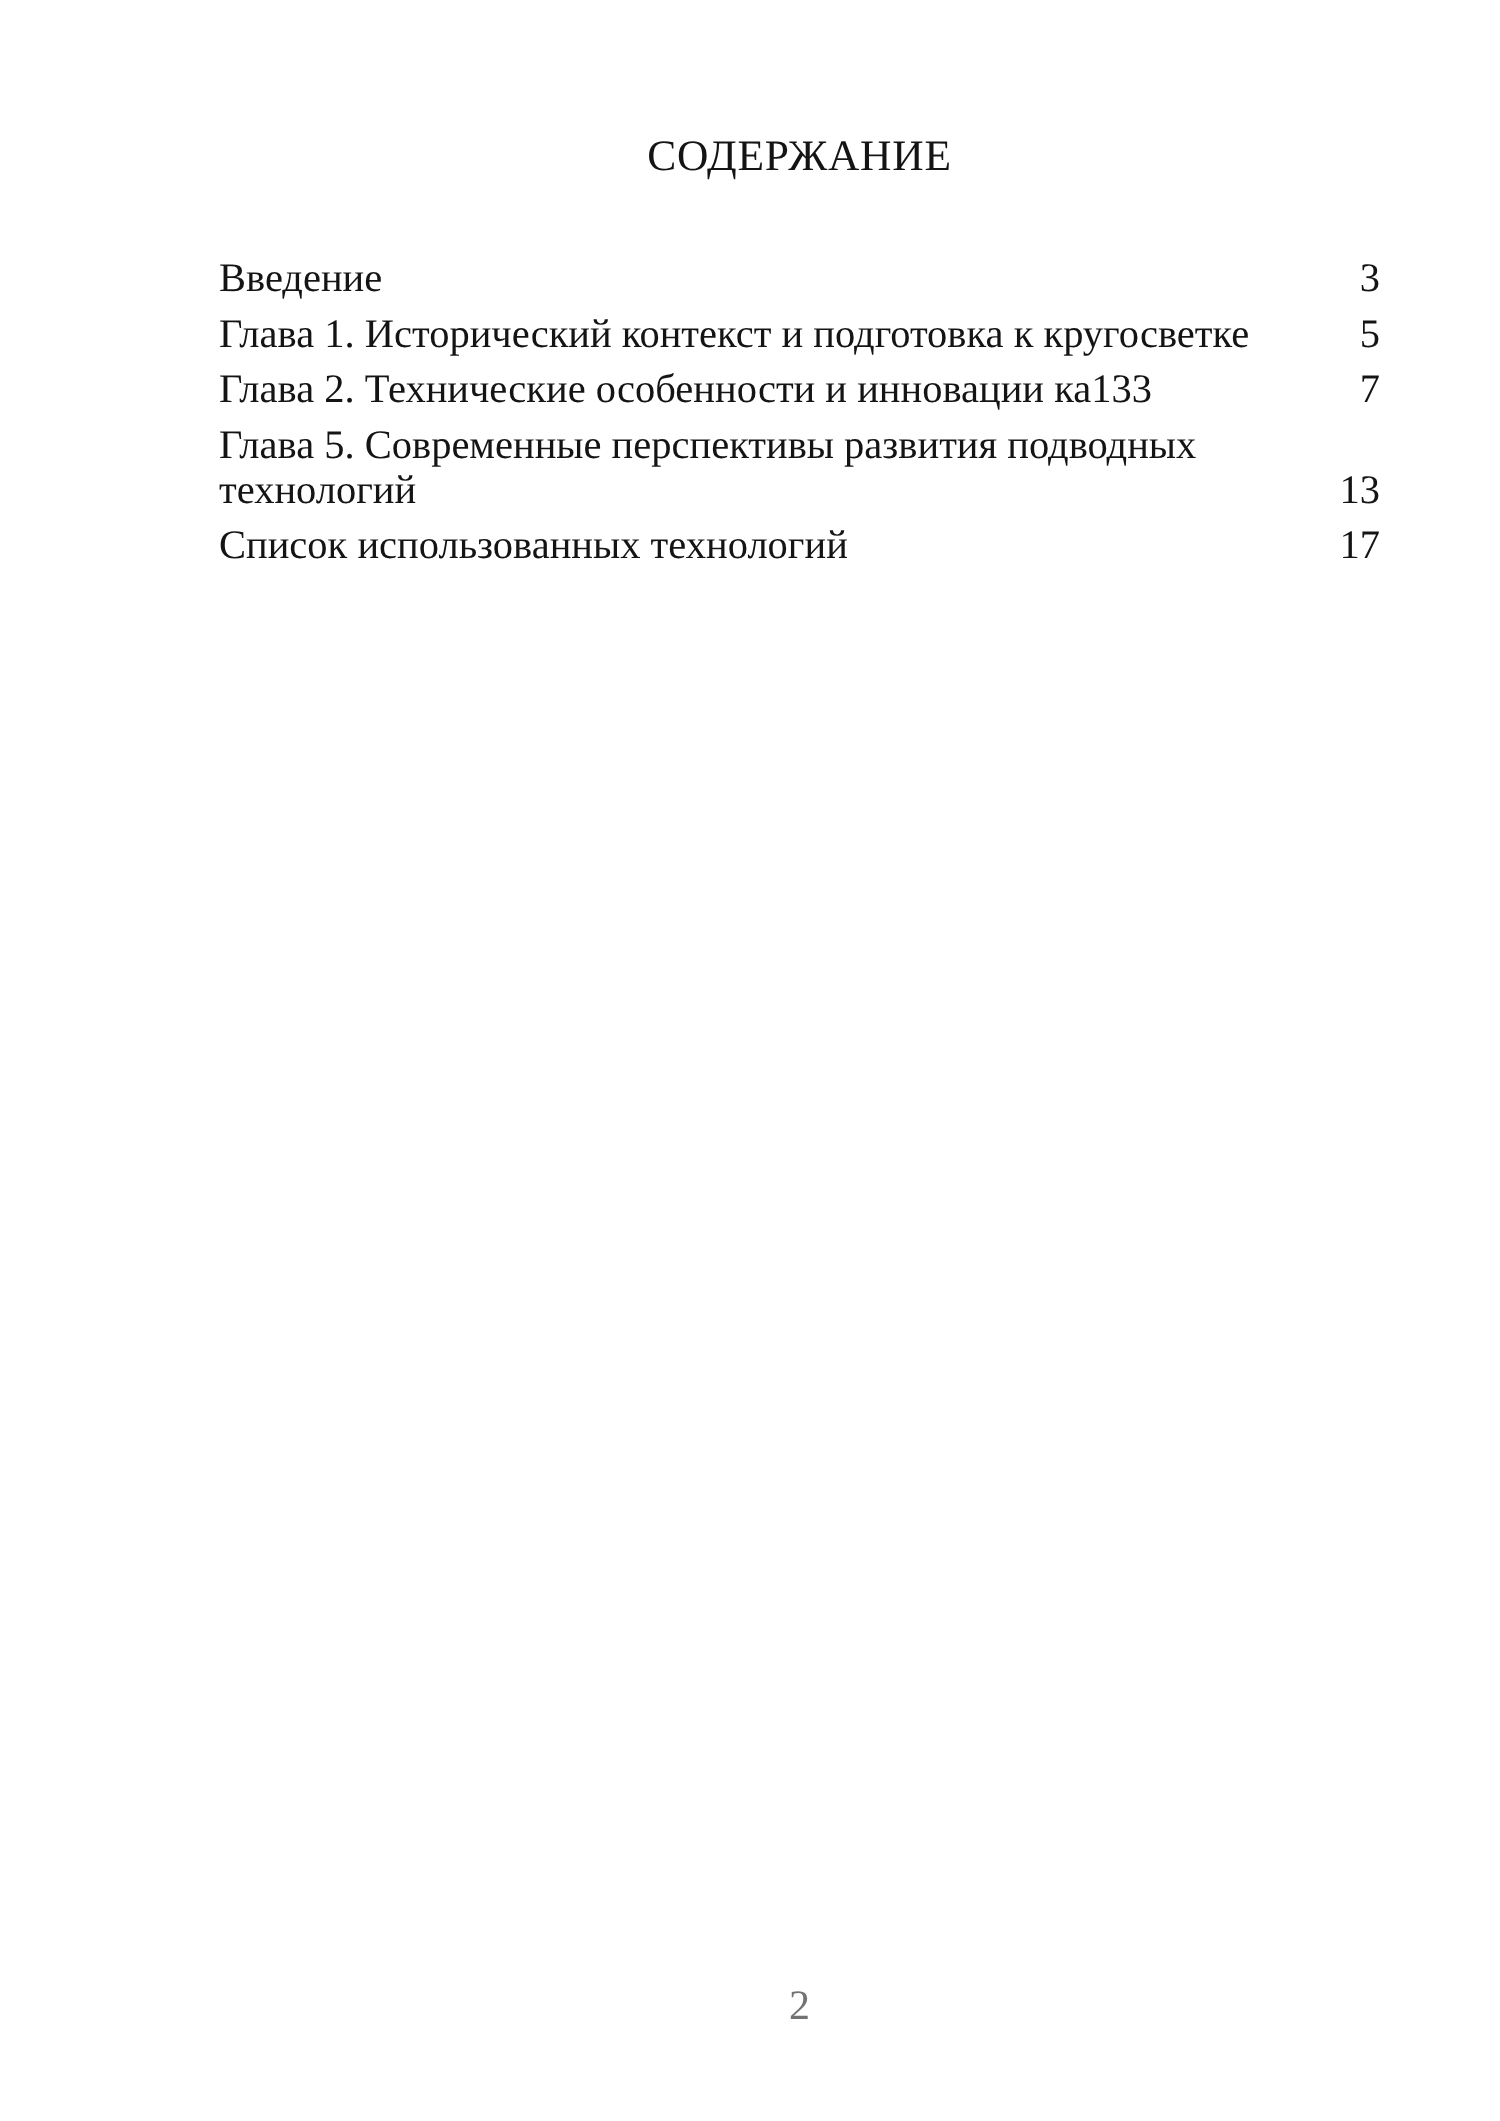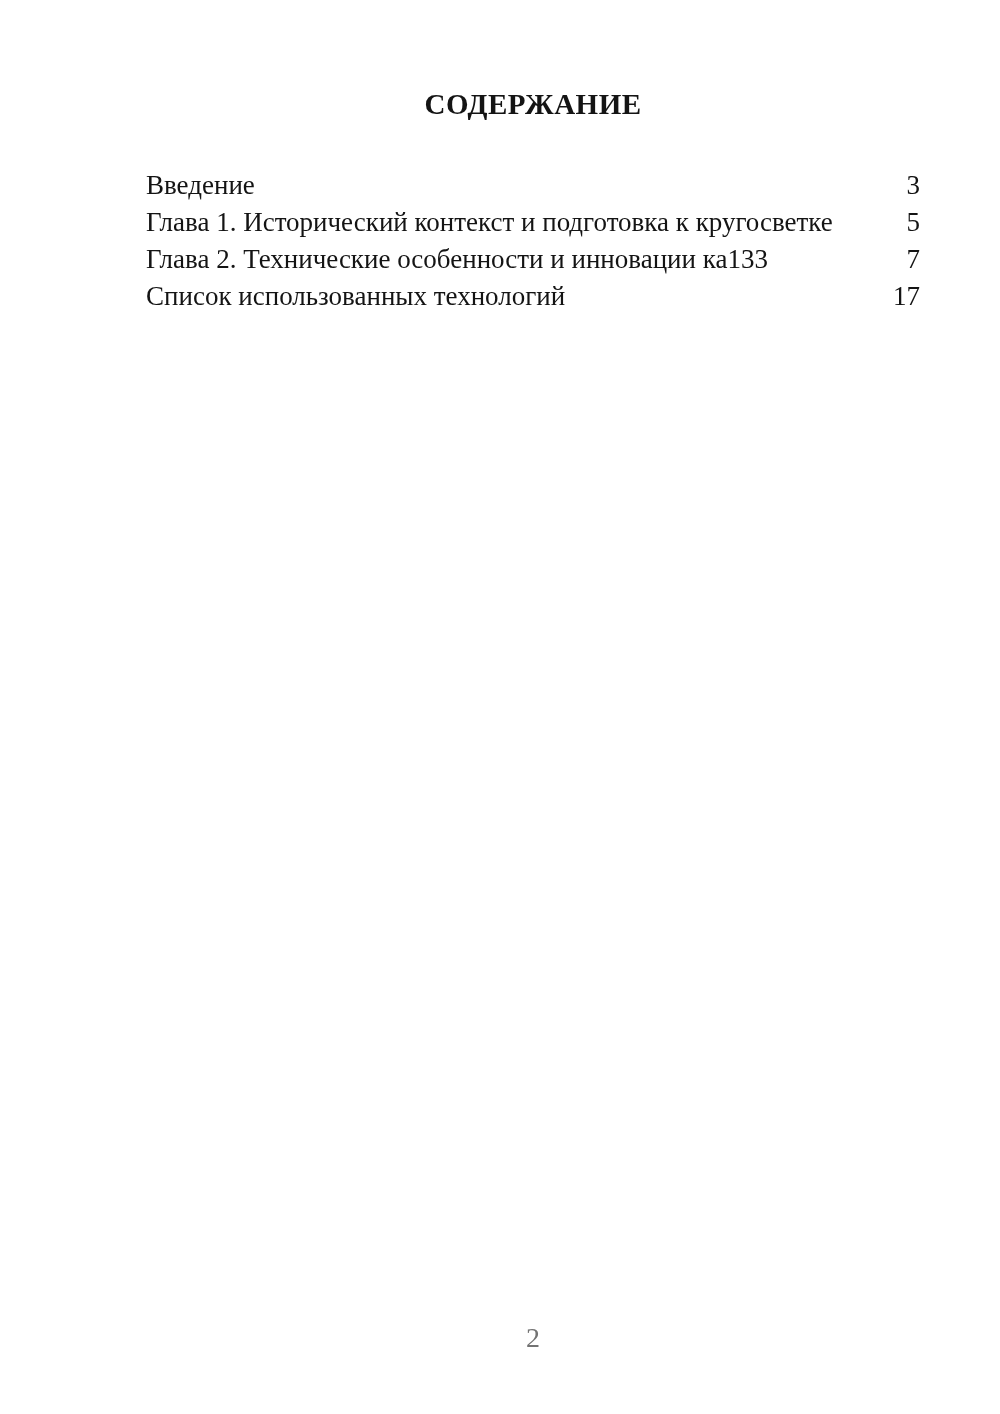--- a/index.html
+++ b/index.html
@@ -17,21 +17,21 @@
     overflow: hidden;
   }
   .heading {
     position: absolute;
     top: 88px;
     left: 146px;
     right: 80px;
     margin: 0;
     text-align: center;
     font-size: 29px;
-    font-weight: bold;
+    font-weight: normal;
     letter-spacing: 0.5px;
     color: #141414;
   }
   .toc {
     position: absolute;
     top: 170px;
     left: 146px;
     right: 80px;
   }
   .toc-row {
@@ -79,20 +79,25 @@
         <span class="toc-page-num">5</span>
       </div>
 
       <div class="toc-row">
         <span class="toc-title">Глава 2. Технические особенности и инновации ка133</span>
         <span class="toc-page-num">7</span>
       </div>
 
 
 
+      <div class="toc-row">
+        <span class="toc-title">Глава 5. Современные перспективы развития подводных
+технологий</span>
+        <span class="toc-page-num">13</span>
+      </div>
 
 
       <div class="toc-row">
         <span class="toc-title">Список использованных технологий</span>
         <span class="toc-page-num">17</span>
       </div>
     </div>
 
   <div class="footer-page-number">2</div>
 

